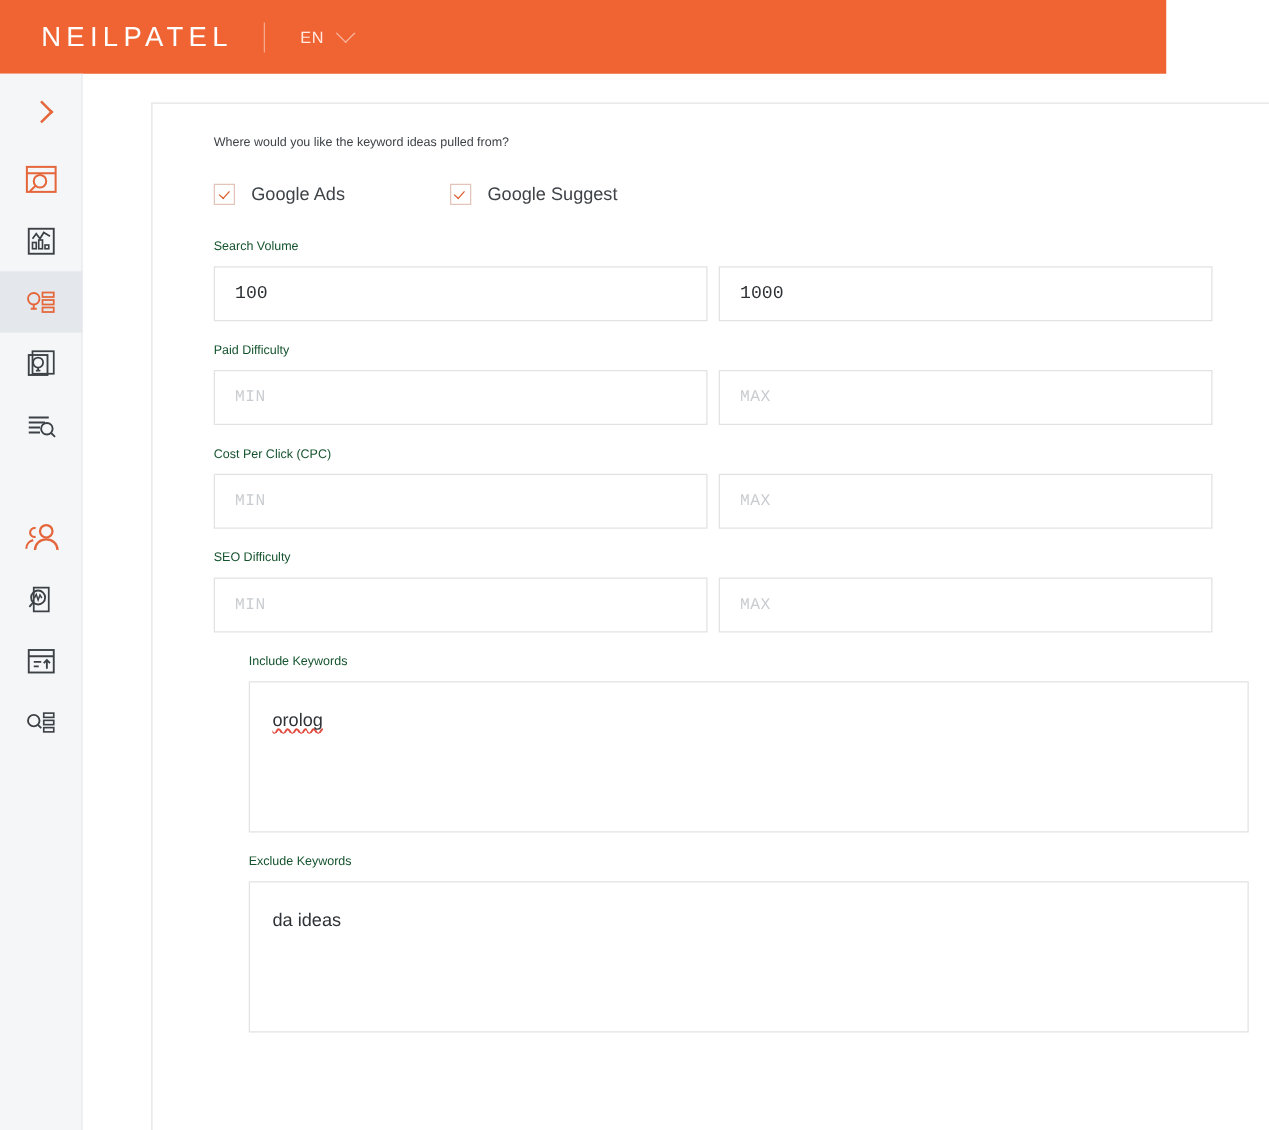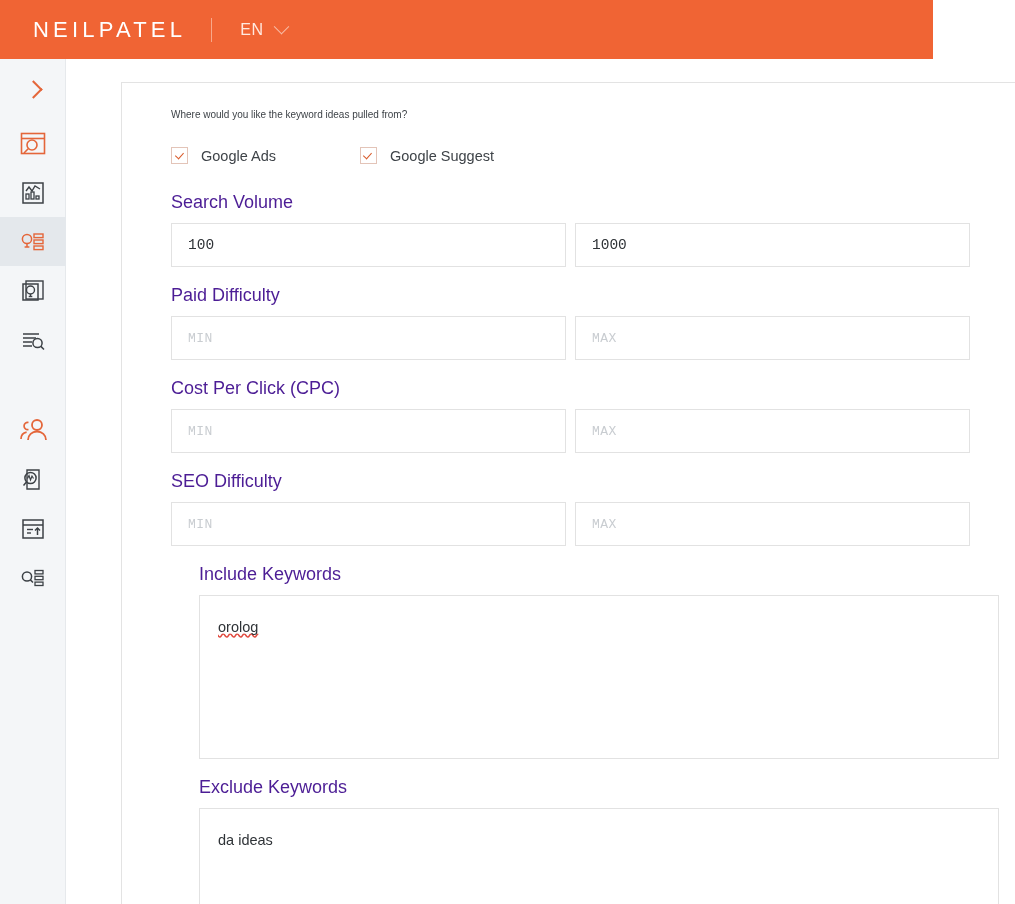--- a/index.html
+++ b/index.html
@@ -30,21 +30,21 @@
     background: #f8a88a;
     margin-left: 25px;
   }
   #lang-switch {
     display: flex; align-items: center;
     margin-left: 28px;
     cursor: pointer;
   }
   #lang-label {
     color: #ffe9e0;
-    font-size: 16px;
+    font-size: 13px;
     letter-spacing: 0.6px;
   }
   .chev-down {
     width: 11px; height: 11px;
     margin-left: 12px;
     border-right: 1.7px solid #f7bca6;
     border-bottom: 1.7px solid #f7bca6;
     transform: rotate(45deg) translate(-2px,-2px);
   }
 
@@ -120,22 +120,22 @@
     border-bottom: 1.8px solid #d95b2b;
     transform: rotate(-48deg) translate(0px,-1px);
   }
   .cb-label {
     margin-left: 13px;
     font-size: 14.5px;
     color: #3e4348;
   }
 
   .field-label {
-    font-size: 18px;
-    color: #4c1d95;
+    font-size: 10px;
+    color: #14532d;
     margin-bottom: 10px;
   }
   .field-row {
     display: flex;
     gap: 9px;
     margin-bottom: 18px;
   }
   .inp {
     width: 395px; height: 44px;
     border: 1px solid #e2e2e2;
@@ -147,21 +147,21 @@
     outline: none;
   }
   .inp::placeholder {
     color: #c9cdd1;
     font-size: 13px;
     letter-spacing: 0.4px;
   }
 
   .ta-wrap { margin-bottom: 18px; margin-left: 28px; }
   .ta {
-    width: 800px; height: 164px;
+    width: 800px; height: 121px;
     border: 1px solid #e2e2e2;
     background: #ffffff;
     font-family: "Liberation Sans", sans-serif;
     font-size: 14.5px;
     color: #2f3337;
     padding: 21px 18px;
     outline: none;
     resize: none;
     line-height: 1.4;
   }

